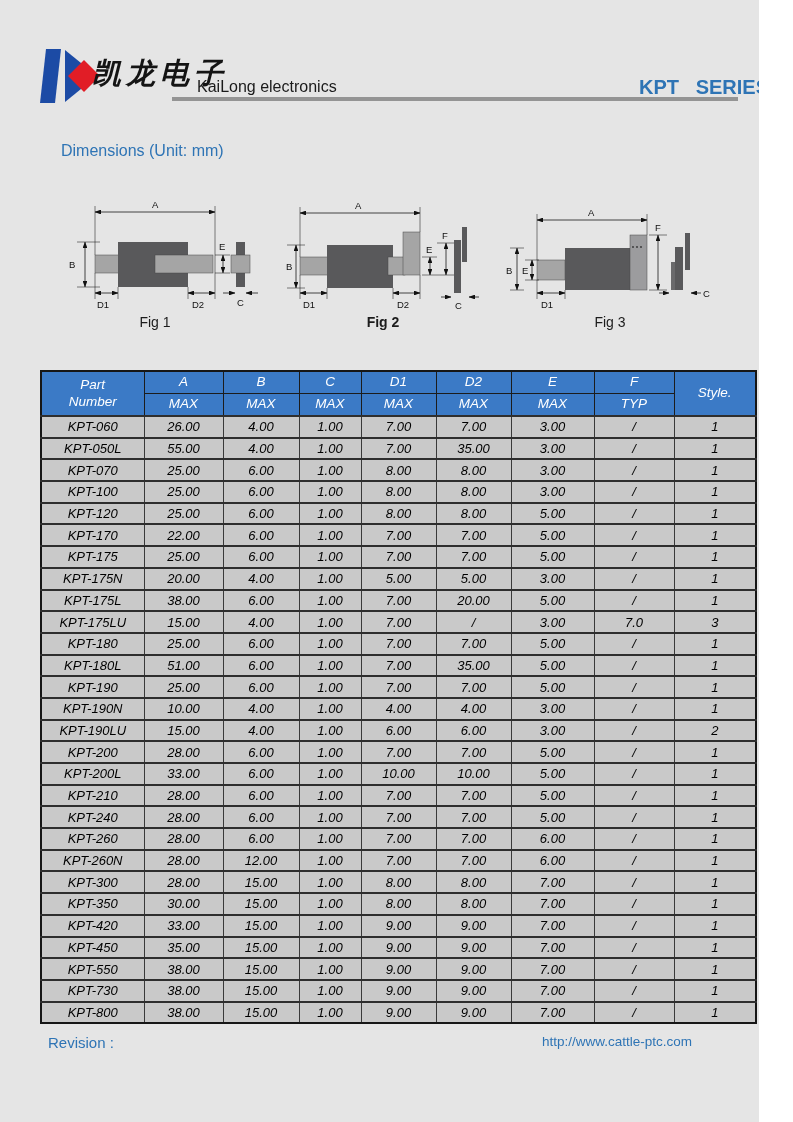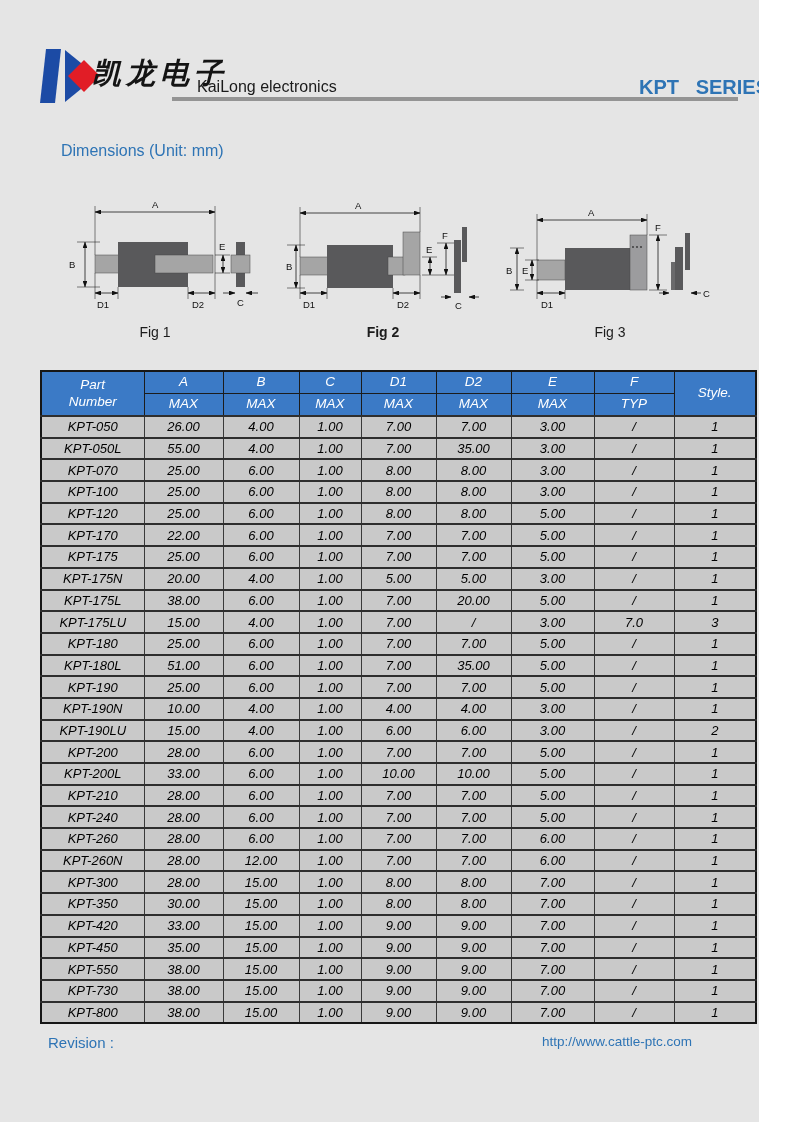--- a/index.html
+++ b/index.html
@@ -13,21 +13,21 @@
            font-family:"DejaVu Sans",sans-serif;white-space:pre;}
   .logo-en{position:absolute;left:197px;top:78px;font-size:16px;color:#1a1a1a;}
   .series{position:absolute;left:617px;top:76px;font-size:20px;font-weight:bold;
           color:#2e74b5;white-space:pre;margin-left:22px;}
   .rule{position:absolute;left:172px;top:97px;width:566px;height:4px;background:#949494;}
   .sec-title{position:absolute;left:61px;top:142px;font-size:16px;font-weight:normal;color:#2e74b5;}
 
   
   .fig{position:absolute;}
   .fig svg{display:block;}
-  .caption{font-size:14px;color:#1c1c1c;text-align:center;margin-top:10px;}
+  .caption{font-size:14px;color:#1c1c1c;text-align:center;margin-top:0;}
   .cap1{width:150px;margin-left:20px;}
   .cap2{width:160px;margin-left:18px;font-weight:bold;}
   .cap3{width:160px;margin-left:25px;}
   .dim{stroke:#1a1a1a;stroke-width:0.8;fill:none;}
   .ext{stroke:#1a1a1a;stroke-width:0.55;fill:none;}
   .dimtext{font-size:9.5px;fill:#111;font-family:"Liberation Sans",sans-serif;}
 
   
   .tbl-wrap{position:absolute;left:40px;top:370px;font-style:italic;}
   table.dims{border-collapse:collapse;table-layout:fixed;width:715px;border:2px solid #161616;}
@@ -222,21 +222,21 @@
           <th>MAX</th>
           <th>MAX</th>
           <th>MAX</th>
           <th>MAX</th>
           <th>MAX</th>
           <th>TYP</th>
         </tr>
       </thead>
       <tbody>
           <tr>
-            <td>KPT-050</td>
+            <td>KPT-060</td>
             <td>26.00</td>
             <td>4.00</td>
             <td>1.00</td>
             <td>7.00</td>
             <td>7.00</td>
             <td>3.00</td>
             <td>/</td>
             <td>1</td>
           </tr>
           <tr>

